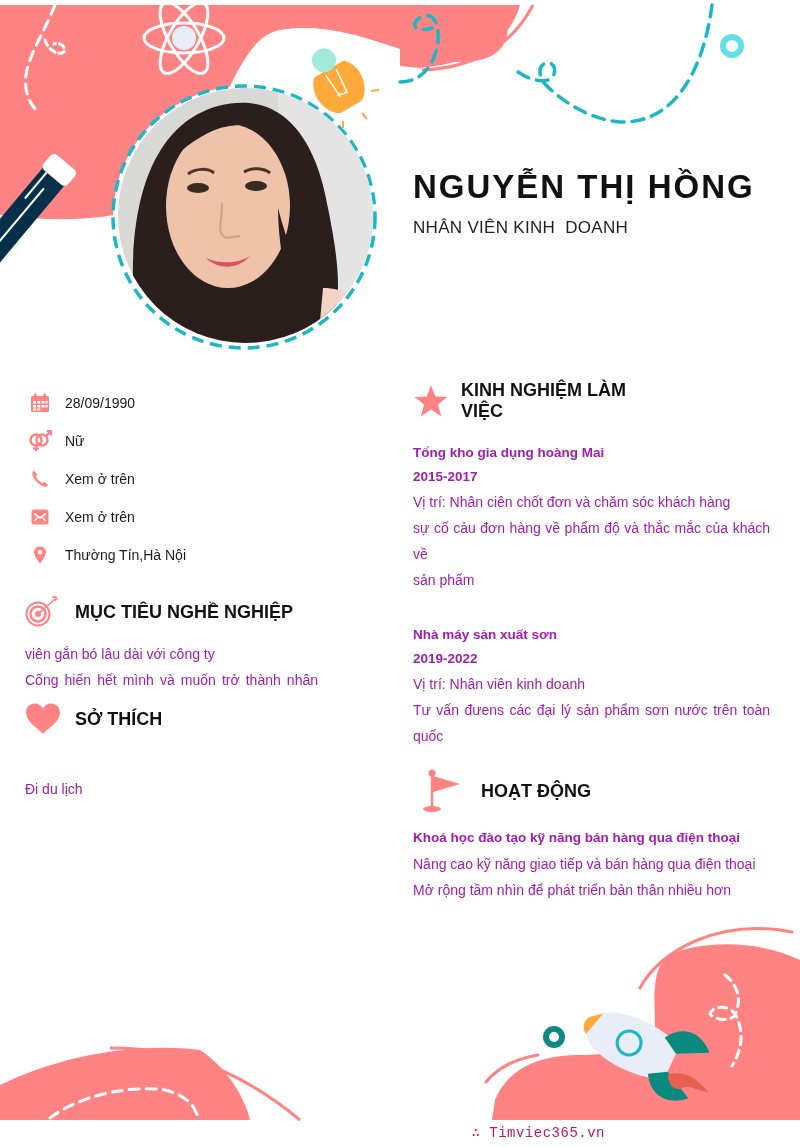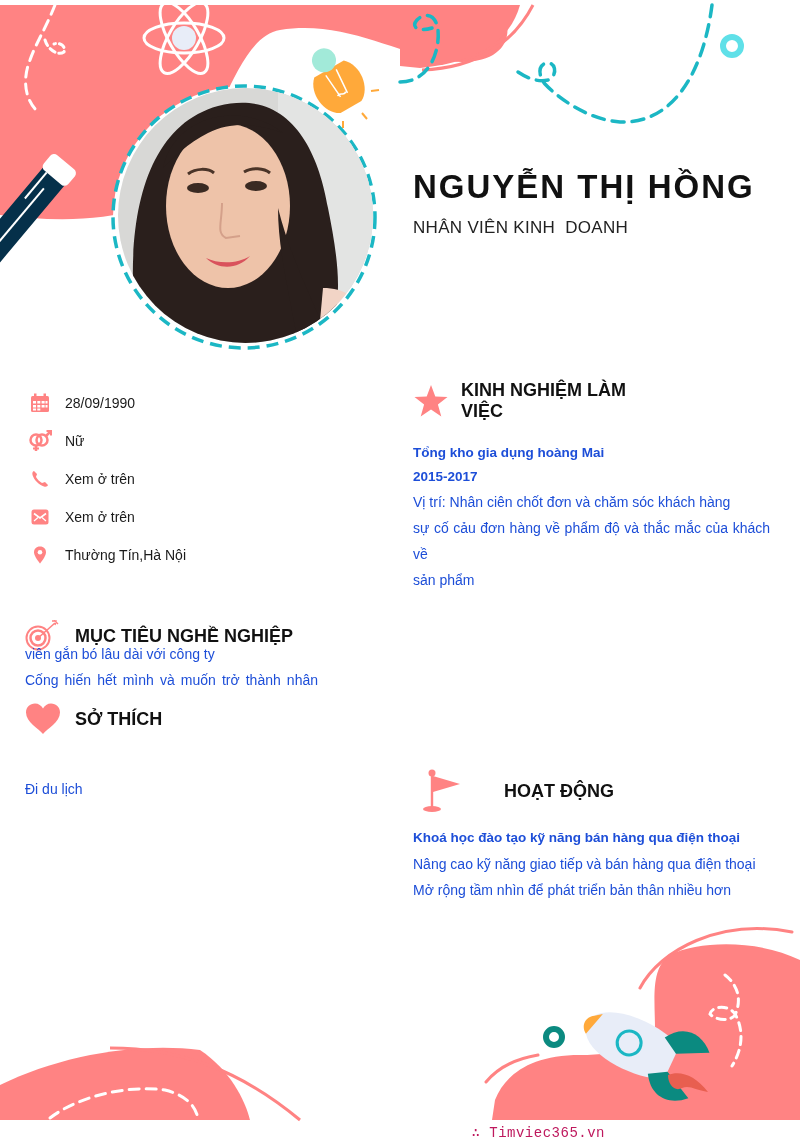--- a/index.html
+++ b/index.html
@@ -16,21 +16,21 @@
 
   .contact { position: absolute; left: 28px; top: 384px; width: 300px; }
   .contact-row { display: flex; align-items: center; height: 38px; text-align: center; }
   .contact-row .ic { width: 24px; height: 24px; margin-right: 13px; display: flex; align-items: center; justify-content: center; }
   .contact-row .txt { font-size: 14px; color: #1a1a1a; }
 
   .sec-head { position: absolute; display: flex; align-items: center; }
   .sec-head .hic { display: flex; align-items: center; justify-content: center; }
   .sec-head .htxt { font-size: 18px; font-weight: 700; color: #111; }
 
-  .para { position: absolute; font-size: 14px; line-height: 26px; color: #1d4ed8; text-align: justify; }
+  .para { position: absolute; font-size: 14px; line-height: 26px; color: #a21caf; text-align: justify; }
   .para .line { display: block; }
   .bold { font-weight: 700; }
 
   .watermark { position: absolute; right: 28px; top: 1124px; font-family: Liberation Mono, monospace; font-size: 14px; color: #be185d; letter-spacing: 0.5px; }
 </style>
 </head>
 <body>
 
 <div class="page">
 
@@ -174,21 +174,21 @@
       <span class="ic">
         <svg width="14" height="18" viewBox="0 0 14 18">
             <path d="M7,0.5 C3.2,0.5 1,3.2 1,6.3 C1,10.5 7,17.5 7,17.5 C7,17.5 13,10.5 13,6.3 C13,3.2 10.8,0.5 7,0.5 Z" fill="#ff8383"></path>
             <circle cx="7" cy="6.3" r="2.3" fill="#fff"></circle>
           </svg>
       </span>
       <span class="txt">Thường Tín,Hà Nội</span>
     </div>
   </div>
 
-  <div class="sec-head" style="left:24px; top:620px;">
+  <div class="sec-head" style="left:24px; top:596px;">
     <span class="hic" style="width:36px; height:32px; margin-right:15px;">
       <svg width="34" height="32" viewBox="0 0 34 32">
           <circle cx="13" cy="18" r="11.5" fill="none" stroke="#ff8383" stroke-width="2"></circle>
           <circle cx="13" cy="18" r="7.5" fill="none" stroke="#ff8383" stroke-width="2.5"></circle>
           <circle cx="13" cy="18" r="3" fill="#ff8383"></circle>
           <line x1="13" y1="18" x2="30" y2="3" stroke="#ff8383" stroke-width="1.6"></line>
           <path d="M27,1 L31,1 L30,5 M29,0 L33,4" stroke="#ff8383" stroke-width="1.4" fill="none"></path>
         </svg>
     </span>
     <span class="htxt">MỤC TIÊU NGHỀ NGHIỆP</span>
@@ -220,22 +220,29 @@
   </div>
 
   <div class="para" style="left:413px; top:441px; width:357px; line-height:24px;">
     <span class="line bold" style="font-size:13.5px;">Tổng kho gia dụng hoàng Mai</span>
     <span class="line bold" style="font-size:13.5px;">2015-2017</span>
     <span class="line" style="line-height:26px;">Vị trí: Nhân ciên chốt đơn và chăm sóc khách hàng</span>
     <span class="line" style="text-align-last:justify; line-height:26px;">sự cố cảu đơn hàng về phẩm độ và thắc mắc của khách về</span>
     <span class="line" style="line-height:26px;">sản phẩm</span>
   </div>
 
-
-  <div class="sec-head" style="left:422px; top:768px;gap:23px;">
+  <div class="para" style="left:413px; top:623px; width:357px; line-height:24px;">
+    <span class="line bold" style="font-size:13.5px;">Nhà máy sản xuất sơn</span>
+    <span class="line bold" style="font-size:13.5px;">2019-2022</span>
+    <span class="line" style="line-height:26px;">Vị trí: Nhân viên kinh doanh</span>
+    <span class="line" style="text-align-last:justify; line-height:26px;">Tư vấn đưens các đại lý sản phẩm sơn nước trên toàn</span>
+    <span class="line" style="line-height:26px;">quốc</span>
+  </div>
+
+  <div class="sec-head" style="left:422px; top:768px;">
     <span class="hic" style="width:40px; height:46px; margin-right:19px;">
       <svg width="40" height="46" viewBox="0 0 40 46">
           <circle cx="10" cy="5" r="3.5" fill="#ff8383"></circle>
           <rect x="8.8" y="6" width="2.4" height="34" fill="#ff8383"></rect>
           <path d="M11,8 L38,16 L11,24 Z" fill="#ff8383"></path>
           <ellipse cx="10" cy="41" rx="9" ry="3" fill="#ff8383"></ellipse>
         </svg>
     </span>
     <span class="htxt">HOẠT ĐỘNG</span>
   </div>

